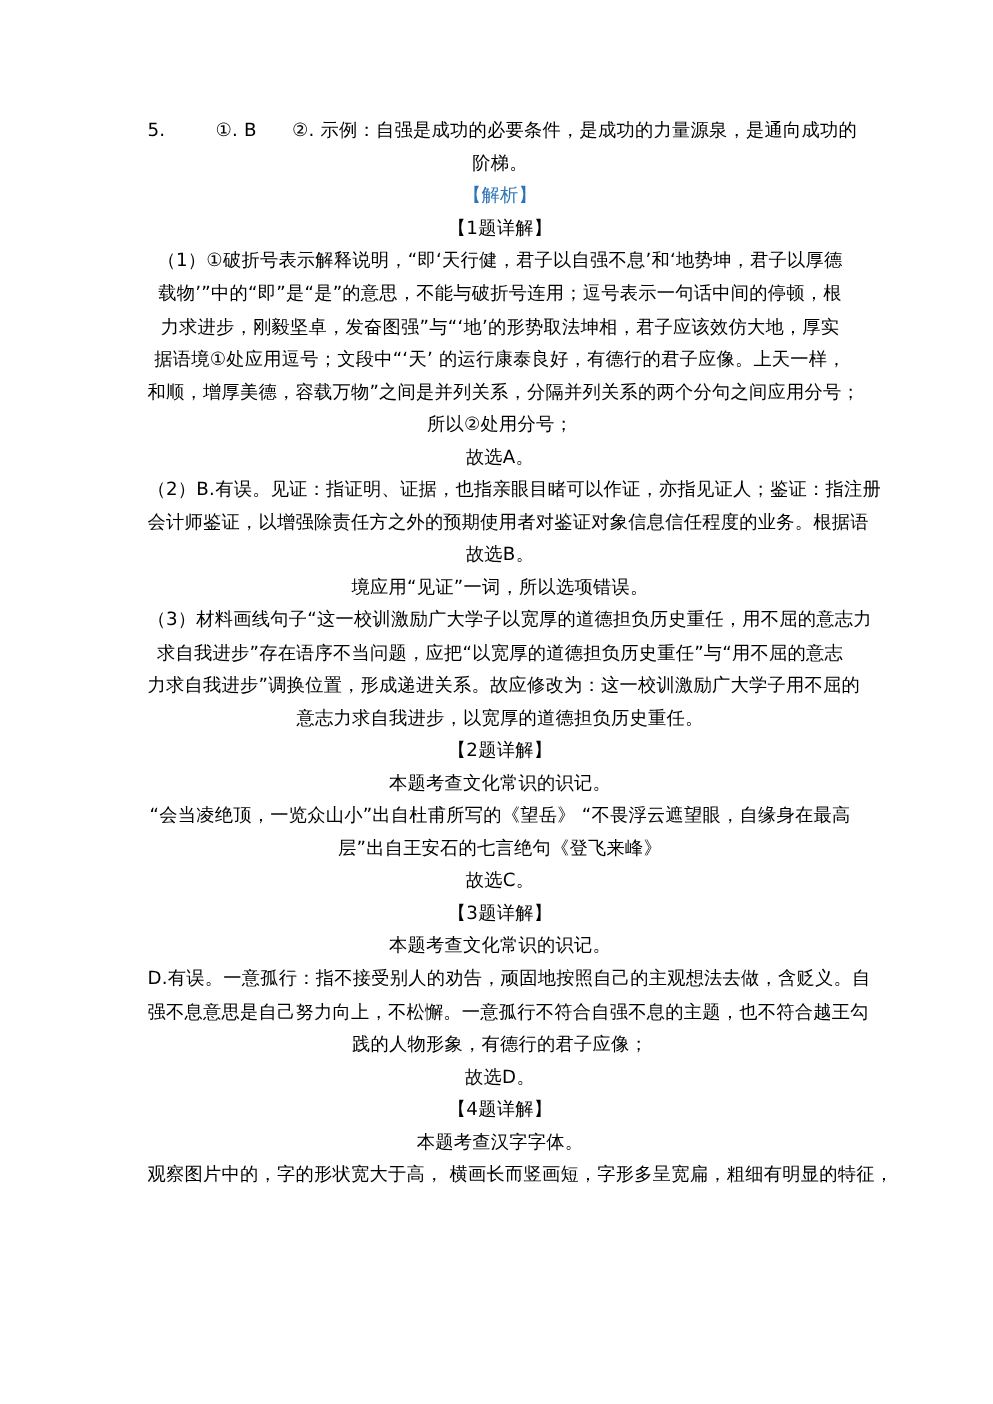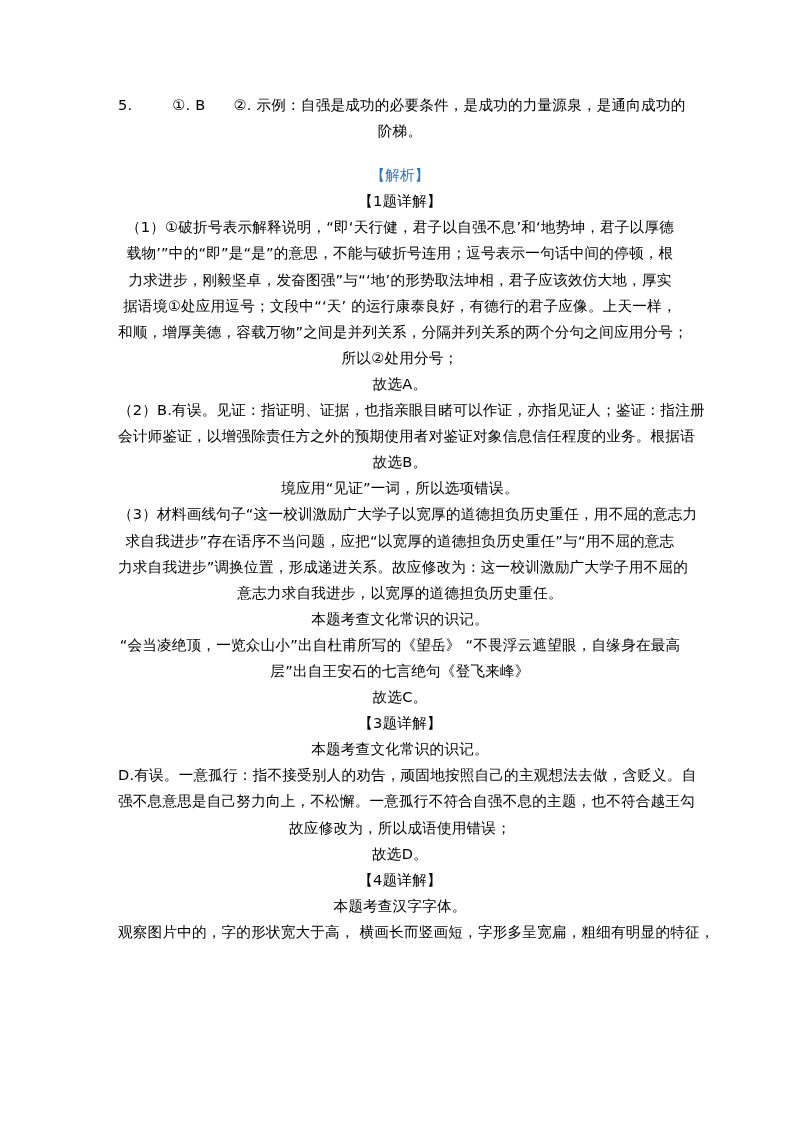--- a/index.html
+++ b/index.html
@@ -24,21 +24,20 @@
     .line {
       font-size: 14.6px;
       line-height: 26.1px;
       height: 26.1px;
       white-space: nowrap;
       letter-spacing: 0.2px;
       text-align: center;
     }
     .heading-blue {
       color: #2e74b5;
-      margin-top: 18px;
     }
     .gap { display: inline-block; }
     .g1 { width: 40px; }
     .g2 { width: 28px; }
   </style>
 </head>
 <body>
 
 <div class="page">
 
@@ -59,29 +58,30 @@
   <div class="line">故选A。</div>
   <div class="line">（2）B.有误。见证：指证明、证据，也指亲眼目睹可以作证，亦指见证人；鉴证：指注册</div>
   <div class="line">会计师鉴证，以增强除责任方之外的预期使用者对鉴证对象信息信任程度的业务。根据语</div>
   <div class="line">故选B。</div>
   <div class="line">境应用“见证”一词，所以选项错误。</div>
   <div class="line">（3）材料画线句子“这一校训激励广大学子以宽厚的道德担负历史重任，用不屈的意志力</div>
   <div class="line">求自我进步”存在语序不当问题，应把“以宽厚的道德担负历史重任”与“用不屈的意志</div>
   <div class="line">力求自我进步”调换位置，形成递进关系。故应修改为：这一校训激励广大学子用不屈的</div>
   <div class="line">意志力求自我进步，以宽厚的道德担负历史重任。</div>
 
+  <div class="line">【2题详解】</div>
   <div class="line">本题考查文化常识的识记。</div>
   <div class="line">“会当凌绝顶，一览众山小”出自杜甫所写的《望岳》 “不畏浮云遮望眼，自缘身在最高</div>
   <div class="line">层”出自王安石的七言绝句《登飞来峰》</div>
   <div class="line">故选C。</div>
 
   <div class="line">【3题详解】</div>
   <div class="line">本题考查文化常识的识记。</div>
   <div class="line">D.有误。一意孤行：指不接受别人的劝告，顽固地按照自己的主观想法去做，含贬义。自</div>
   <div class="line">强不息意思是自己努力向上，不松懈。一意孤行不符合自强不息的主题，也不符合越王勾</div>
-  <div class="line">故应修改为，所以成语使用错误；</div>
+  <div class="line">践的人物形象，有德行的君子应像；</div>
   <div class="line">故选D。</div>
 
   <div class="line">【4题详解】</div>
   <div class="line">本题考查汉字字体。</div>
   <div class="line">观察图片中的，字的形状宽大于高， 横画长而竖画短，字形多呈宽扁，粗细有明显的特征，</div>
 
 </div>
 
 </body></html>

